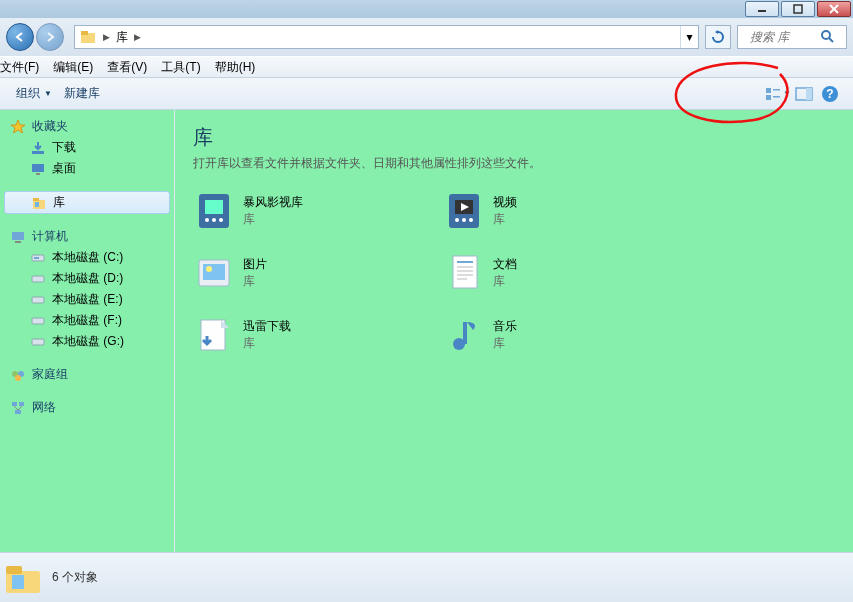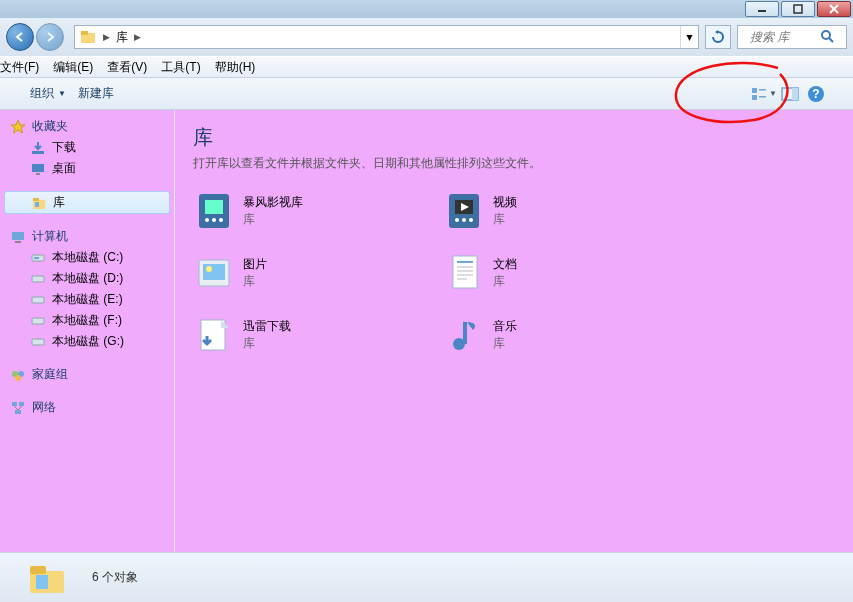--- a/index.html
+++ b/index.html
@@ -25,49 +25,49 @@
   .refresh{ width:26px;height:24px;border:1px solid #9fb4c8;background:#eef5fb;display:flex;align-items:center;justify-content:center;}
   .search{ width:110px; height:24px; background:#fff; border:1px solid #9fb4c8; display:flex; align-items:center; padding:0 12px; color:#777;}
   .search .ph{flex:1; font-style:italic;}
   .search .mag{ color:#3a77b4;}
 
   
   .menubar{ height:22px; background:linear-gradient(#f6f9fc,#e7eef6); border-top:1px solid #fff; border-bottom:1px solid #c5d3e0; display:flex; align-items:center; gap:14px; color:#000;}
   .menubar span{ cursor:default;}
 
   
-  .toolbar{ height:32px; background:linear-gradient(#f3f7fb,#e2ecf5); border-bottom:1px solid #c2d2e0; display:flex; align-items:center; padding:0 24px;justify-content:space-between;}
+  .toolbar{ height:32px; background:linear-gradient(#f3f7fb,#e2ecf5); border-bottom:1px solid #c2d2e0; display:flex; align-items:center; padding:0 10px;justify-content:space-between;}
   .tbtn{ display:flex; align-items:center; gap:4px; padding:2px 6px; color:#1a3f66;}
   .tbtn .tri{font-size:8px;}
   .toolbar .gap{flex:1;}
   .viewbtn, .panebtn, .helpbtn{ width:26px;height:22px;display:flex;align-items:center;justify-content:center;border-radius:2px;}
   .viewbtn{ gap:2px;}
   .helpbtn{ color:#fff;}
   .annot{ position:absolute; left:668px; top:60px; width:130px; height:70px; pointer-events:none;}
 
   
-  .body{ display:flex; height:calc(602px - 18px - 38px - 22px - 32px - 50px); background:#f0abfc;}
+  .body{ display:flex; height:calc(602px - 18px - 38px - 22px - 32px - 50px); background:#86efac;}
   .sidebar{ width:175px; border-right:1px solid #e0e7ee; overflow:hidden; padding-top:6px;}
   .sgroup{ margin-bottom:12px;}
   .sgrouphdr{ display:flex; align-items:center; gap:6px; padding:2px 10px; color:#1a3f66;}
   .sitem{ display:flex; align-items:center; gap:6px; padding:2px 10px 2px 30px; color:#000;}
   .sitem.sel{ background:linear-gradient(#e9f3fc,#d7ebfb); border:1px solid #a9cef0; border-radius:3px; margin:0 4px; padding-left:26px;}
   .icon16{width:16px;height:16px;display:inline-flex;align-items:center;justify-content:center;}
 
   .content{ flex:1; padding:14px 18px; overflow:auto;}
   .content h1{ font-size:20px; font-weight:400; color:#1b3e63; margin-bottom:4px;}
   .content .sub{ color:#555; margin-bottom:18px;}
   .grid{ display:grid; grid-template-columns: 250px 250px; row-gap:20px;}
   .lib{ display:flex; gap:8px; align-items:center;}
   .libicon{ width:42px; height:42px;}
   .libtxt .t{ color:#000;}
   .libtxt .s{ color:#666;}
 
   
-  .status{ height:50px; background:linear-gradient(#eef4fa,#dde8f2); border-top:1px solid #c6d4e1; display:flex; align-items:center; padding:0 26px; gap:24px;}
+  .status{ height:50px; background:linear-gradient(#eef4fa,#dde8f2); border-top:1px solid #c6d4e1; display:flex; align-items:center; padding:0 2px; gap:8px;}
   .status .big{ width:42px;height:38px;}
   .status .txt{ color:#333;}
 
   
   .folder-y{ fill:#f7d77a;}
   .folder-o{ fill:#e8b944;}
 </style>
 </head>
 <body>
 

